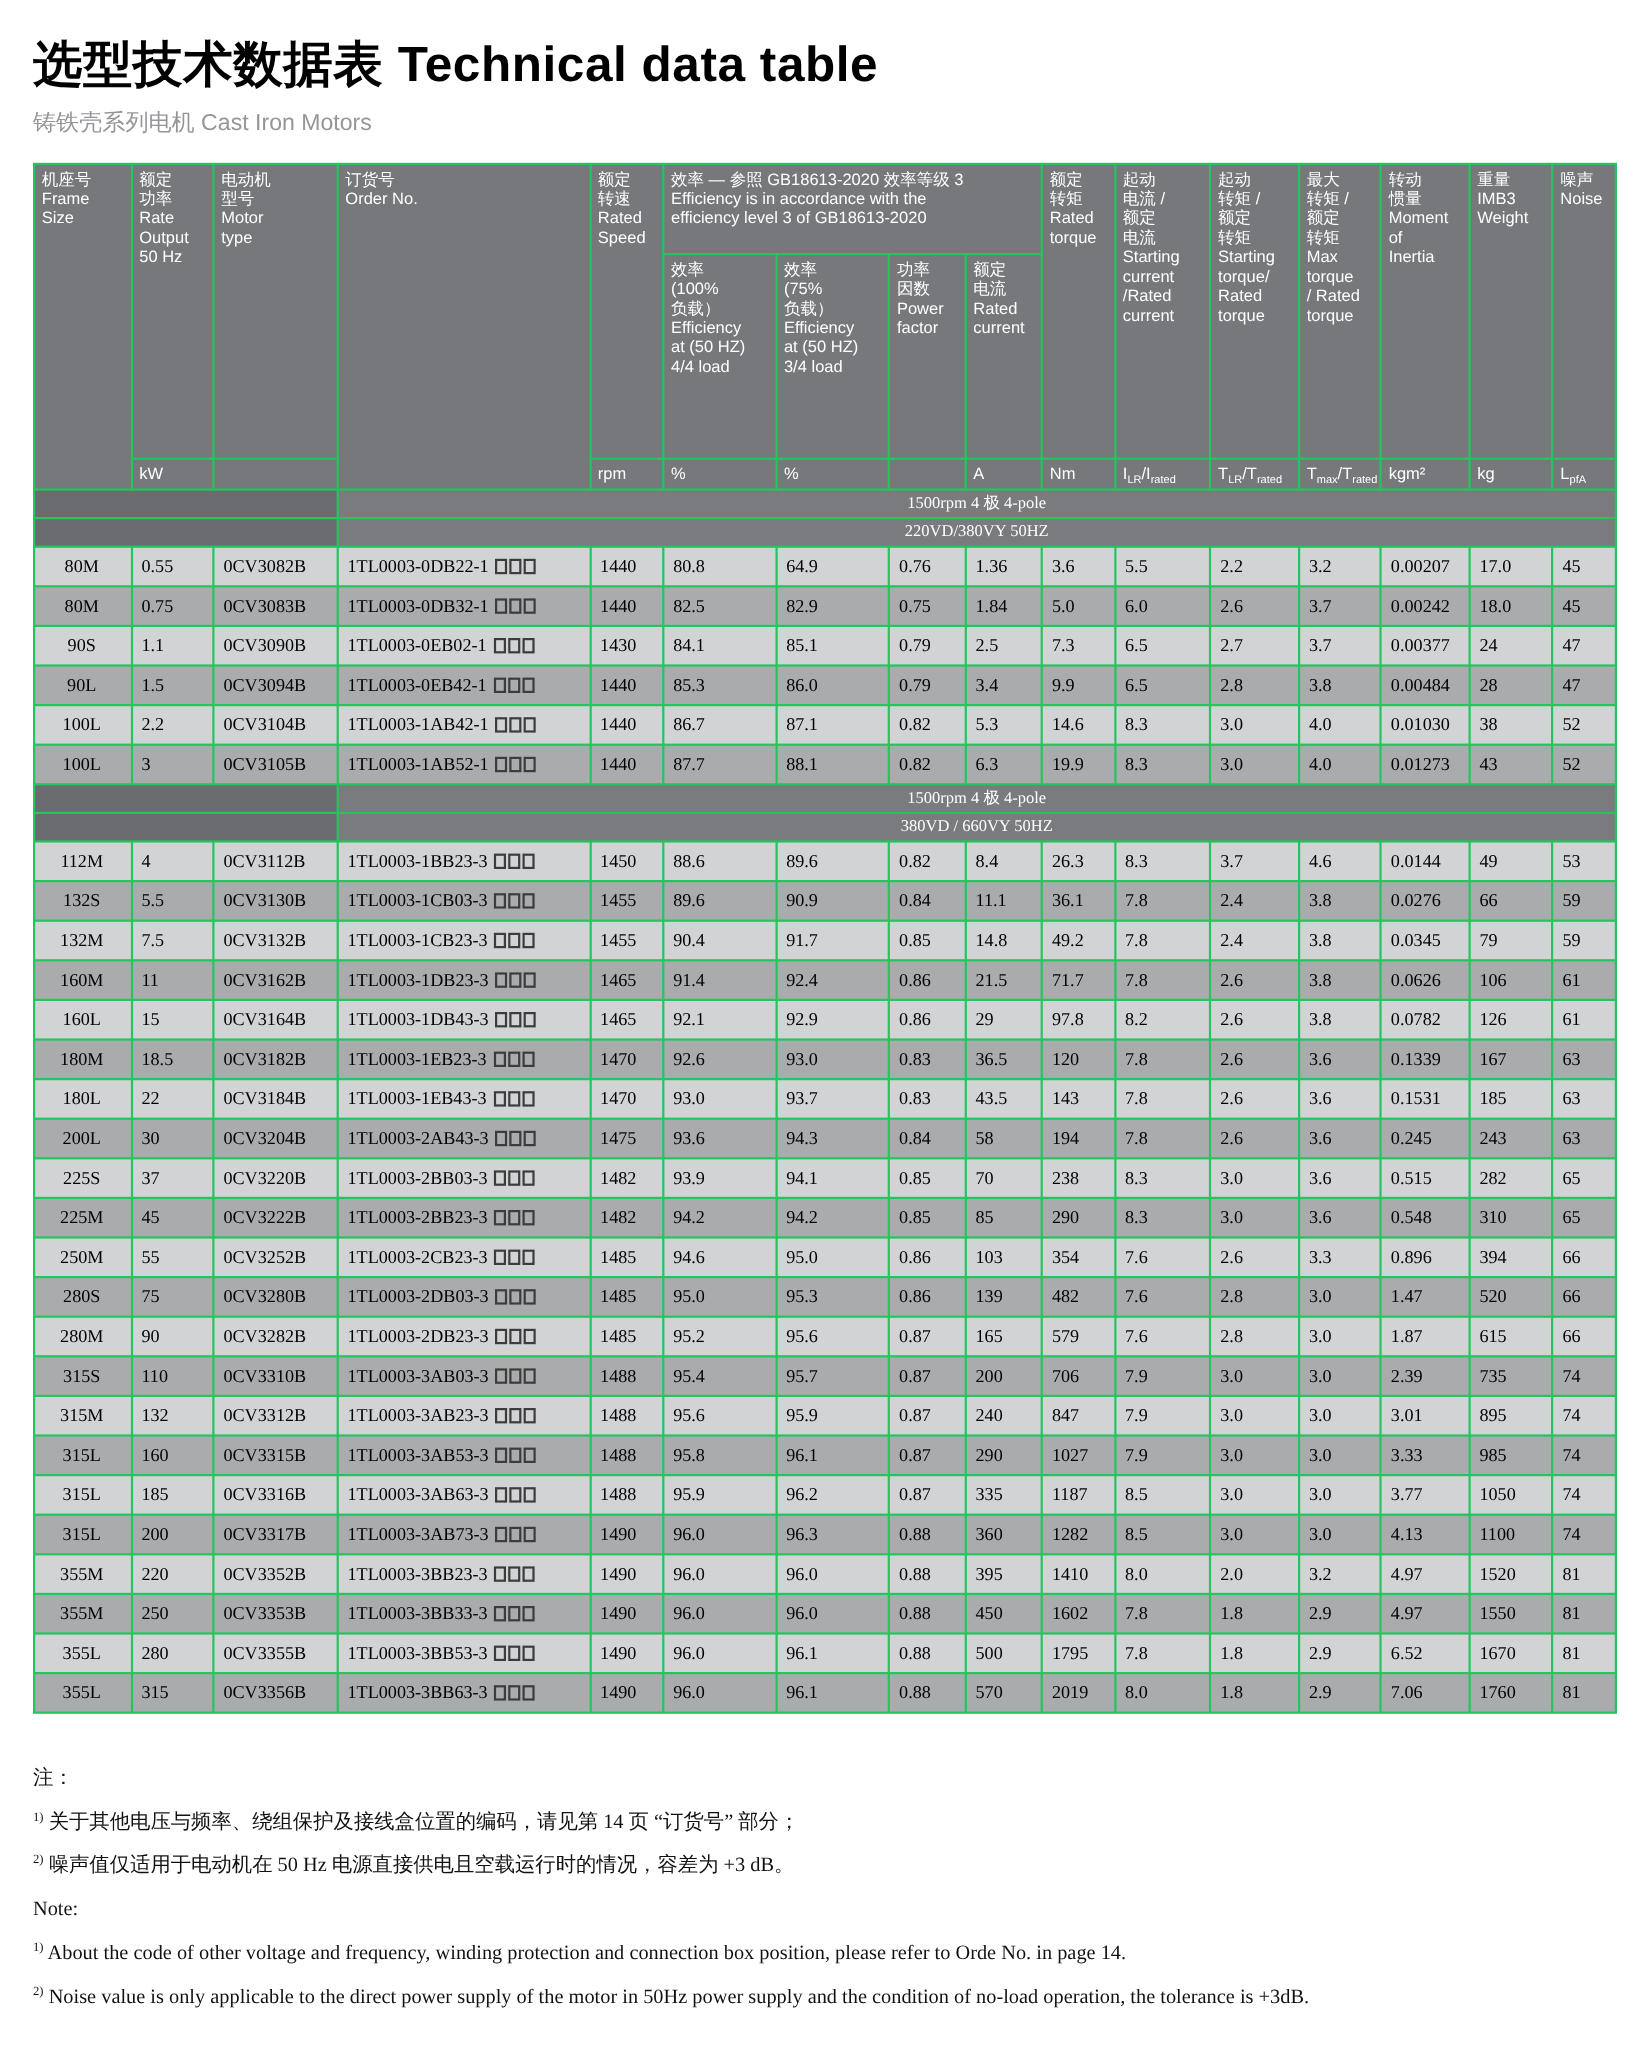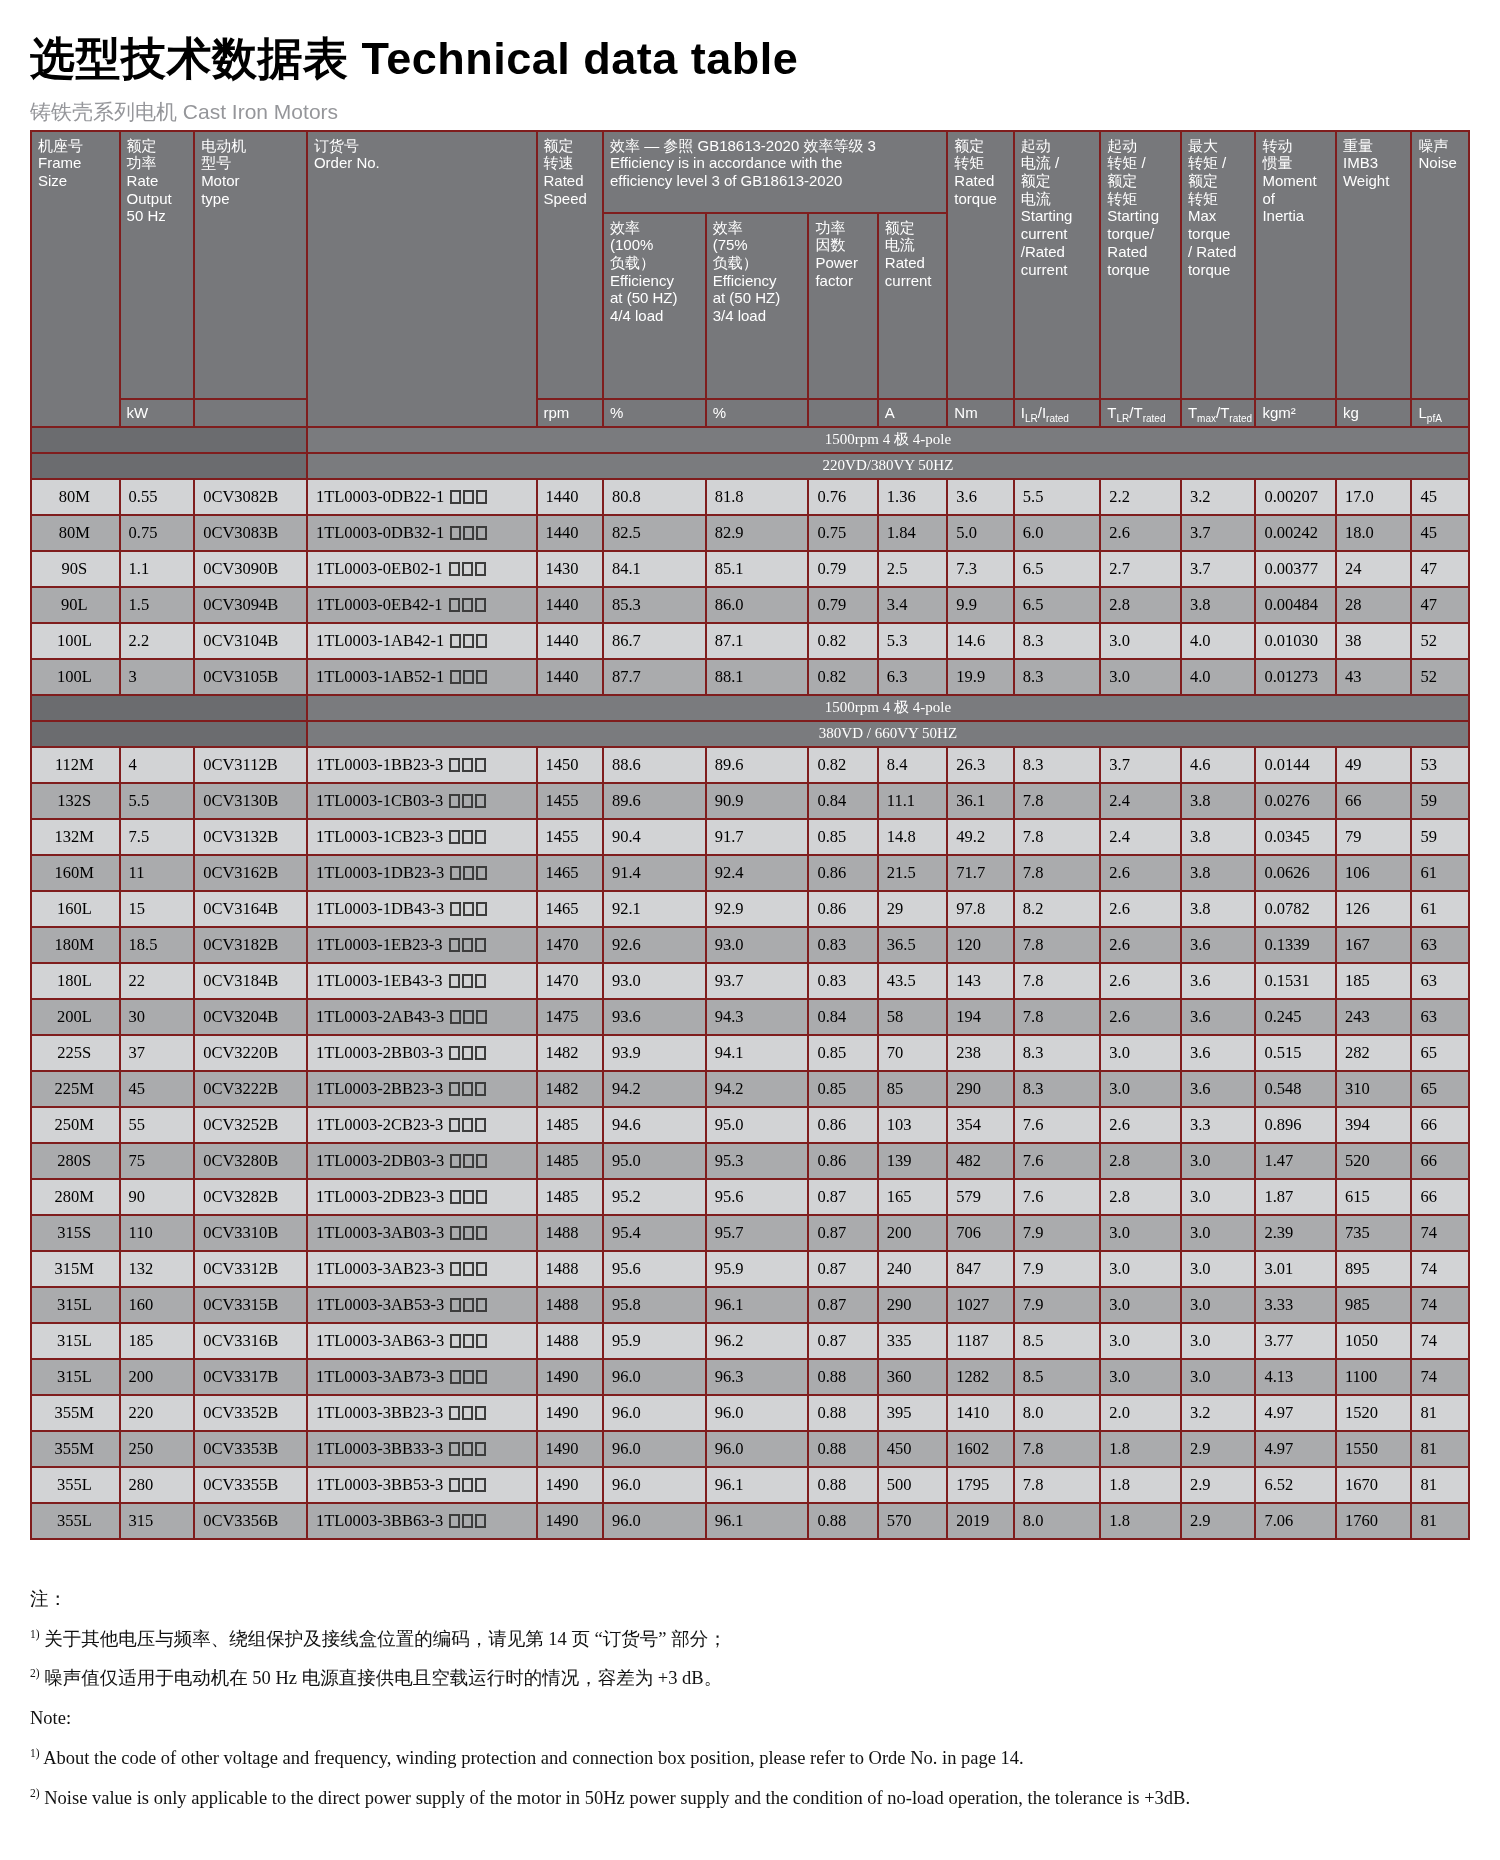--- a/index.html
+++ b/index.html
@@ -20,22 +20,22 @@
     line-height: 1.1;
   }
   .sub { margin: 15px 0 0 0; font-size: 21px; color: #95969a; line-height: 1.2; }
   .sub2 { margin-top: 8px; }
 
   table.tech {
     width: 1440px;
     table-layout: fixed;
     border-collapse: separate;
     border-spacing: 2px;
-    margin-top: 6px;
-    background: #7f1d1d;
+    margin-top: 24px;
+    background: #22c55e;
   }
   thead th {
     background: #77787b;
     color: #fff;
     font-weight: normal;
     text-align: left;
     vertical-align: top;
     padding: 5px 6px;
     font-size: 15px;
     line-height: 1.18;
@@ -219,21 +219,21 @@
           <td colspan="3" class="band-left"></td>
           <td colspan="13" class="band-right">220VD/380VY  50HZ</td>
         </tr>
         <tr class="light">
           <td>80M</td>
           <td>0.55</td>
           <td>0CV3082B</td>
           <td>1TL0003-0DB22-1 <span class="obox"></span><span class="obox"></span><span class="obox"></span></td>
           <td>1440</td>
           <td>80.8</td>
-          <td>81.8</td>
+          <td>64.9</td>
           <td>0.76</td>
           <td>1.36</td>
           <td>3.6</td>
           <td>5.5</td>
           <td>2.2</td>
           <td>3.2</td>
           <td>0.00207</td>
           <td>17.0</td>
           <td>45</td>
         </tr>

